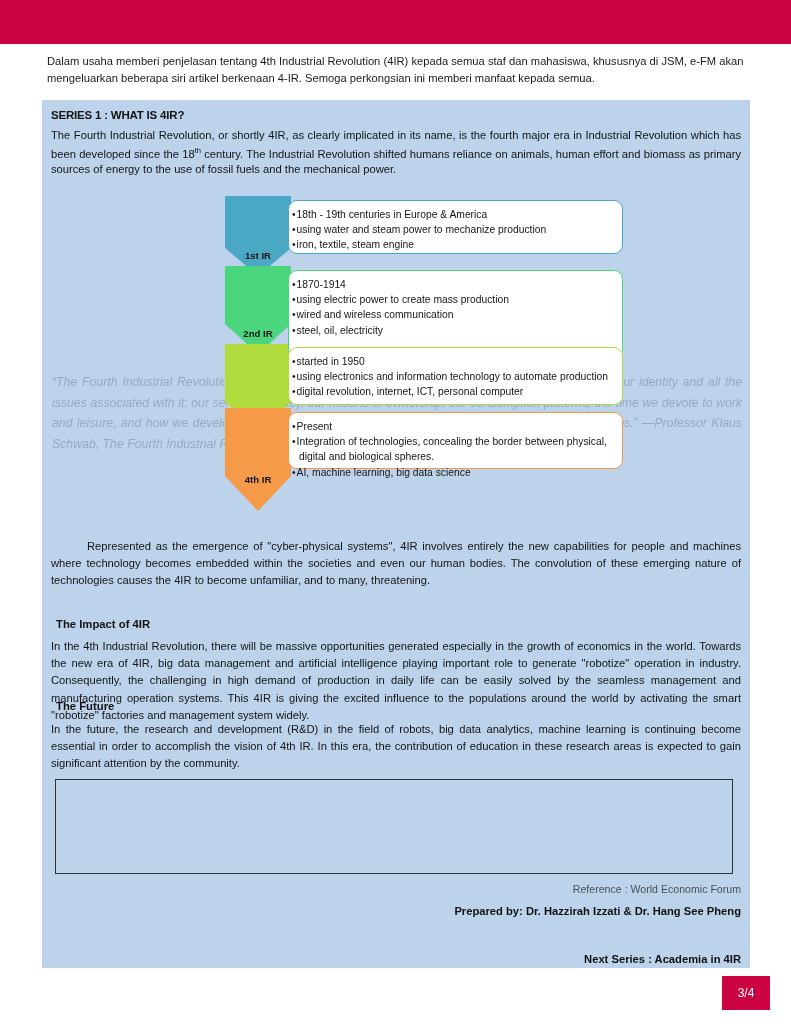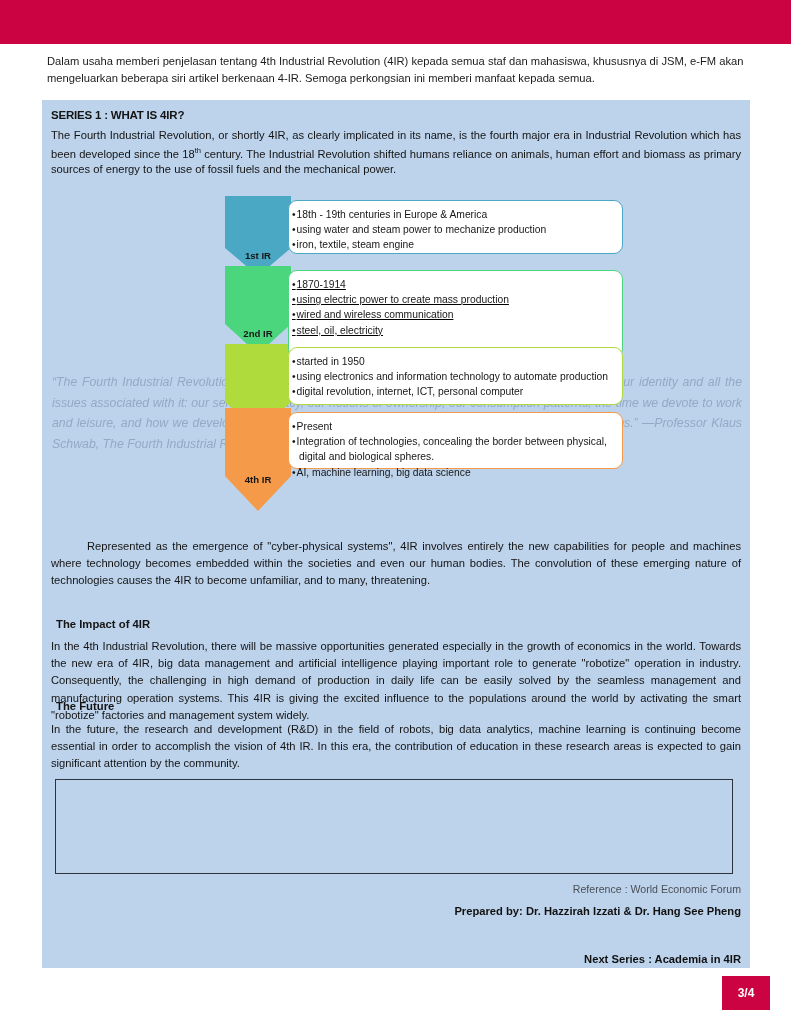--- a/index.html
+++ b/index.html
@@ -203,21 +203,21 @@
   
   .page-badge {
     position: absolute;
     left: 722px;
     top: 976px;
     width: 48px;
     height: 34px;
     background: #CC0342;
     color: #ffffff;
     font-size: 12px;
-    font-weight: bold;
+    font-weight: normal;
     display: flex;
     align-items: center;
     justify-content: center;
   }
 </style>
 </head>
 <body>
 
 <div class="header-band"></div>
 
@@ -251,21 +251,21 @@
       </div>
     </div>
 
     <div class="ir-row" style="top:70px;">
       <div class="chev">
         <svg width="66" height="88" viewBox="0 0 66 88">
           <polygon points="0,0 66,0 66,58 33,88 0,58" fill="#4BD67E"></polygon>
         </svg>
         <div class="chev-label" style="top:38px;">2nd IR</div>
       </div>
-      <div class="ir-box" style="top:4px; width:335px; height:88px; border-color:#4BD67E;text-decoration:underline;">
+      <div class="ir-box" style="top:4px; width:335px; height:88px; border-color:#4BD67E;">
         <ul>
           <li>1870-1914</li>
           <li>using electric  power to create mass production</li>
           <li>wired and wireless communication</li>
           <li>steel, oil, electricity</li>
         </ul>
       </div>
     </div>
 
     <div class="ir-row" style="top:148px;">

